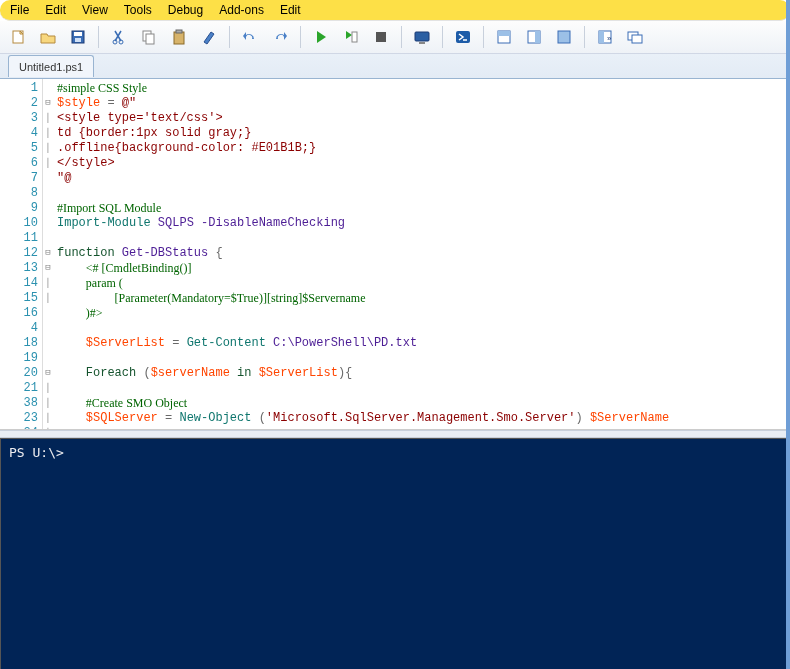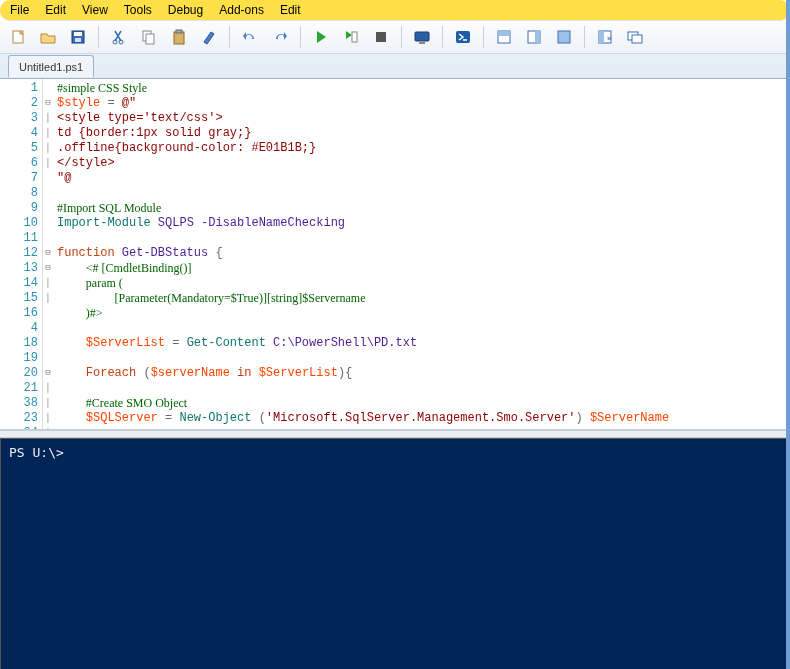--- a/index.html
+++ b/index.html
@@ -131,21 +131,21 @@
     flex:1;
     padding:2px 4px;
     white-space:pre;
     overflow:auto;
   }
   .code div { height:15px; }
   .c-comment { color:#006400;font-family:Liberation Serif, serif; }
   .c-var { color:#ff4500; }
   .c-op { color:#696969; }
   .c-str { color:#8b0000; }
-  .c-kw { color:#c2410c; }
+  .c-kw { color:#14532d; }
   .c-cmd { color:#0f766e; }
   .c-param { color:#4c1d95; }
 
   
   .splitter {
     height:6px;
     background:#e9eef5;
     border-top:1px solid #c8d0dc;
     border-bottom:1px solid #c8d0dc;
     cursor:ns-resize;

